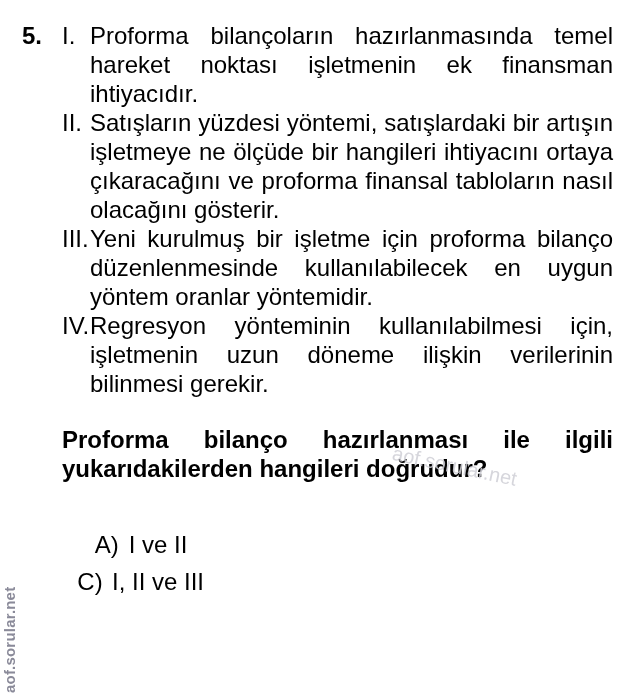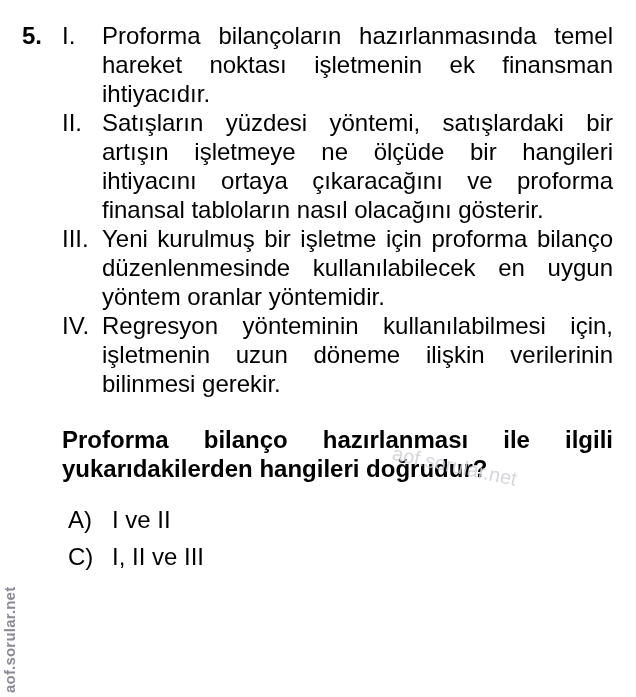--- a/index.html
+++ b/index.html
@@ -12,28 +12,28 @@
       font-size: 24px; font-weight: bold; line-height: 29px;
     }
     .stmt {
       position: absolute; left: 62px; width: 551px;
       font-size: 24px; line-height: 29px;
     }
     .stmt .roman {
       position: absolute; left: 0; top: 0; width: 40px;
     }
     .stmt .body {
-      margin-left: 40px; text-align: justify; text-align-last: left;
+      margin-left: 28px; text-align: justify; text-align-last: left;
     }
     .prompt {
       position: absolute; left: 62px; top: 425px; width: 551px;
       font-size: 24px; line-height: 29px; font-weight: bold;
       text-align: justify; text-align-last: left;
     }
-    .options { position: absolute; left: 68px; top: 502px; }
+    .options { position: absolute; left: 68px; top: 527px; text-align: center; }
     .opt {
       font-size: 24px; line-height: 36.5px; height: 36.5px; white-space: nowrap;
     }
     .opt .letter { display: inline-block; width: 44px; }
     .wm-inline {
       position: absolute; left: 395px; top: 442px;
       font-size: 20px; color: #cfcfd6; transform: rotate(12deg);
       transform-origin: left top; opacity: 0.85; pointer-events: none;
     }
     .wm-side {

